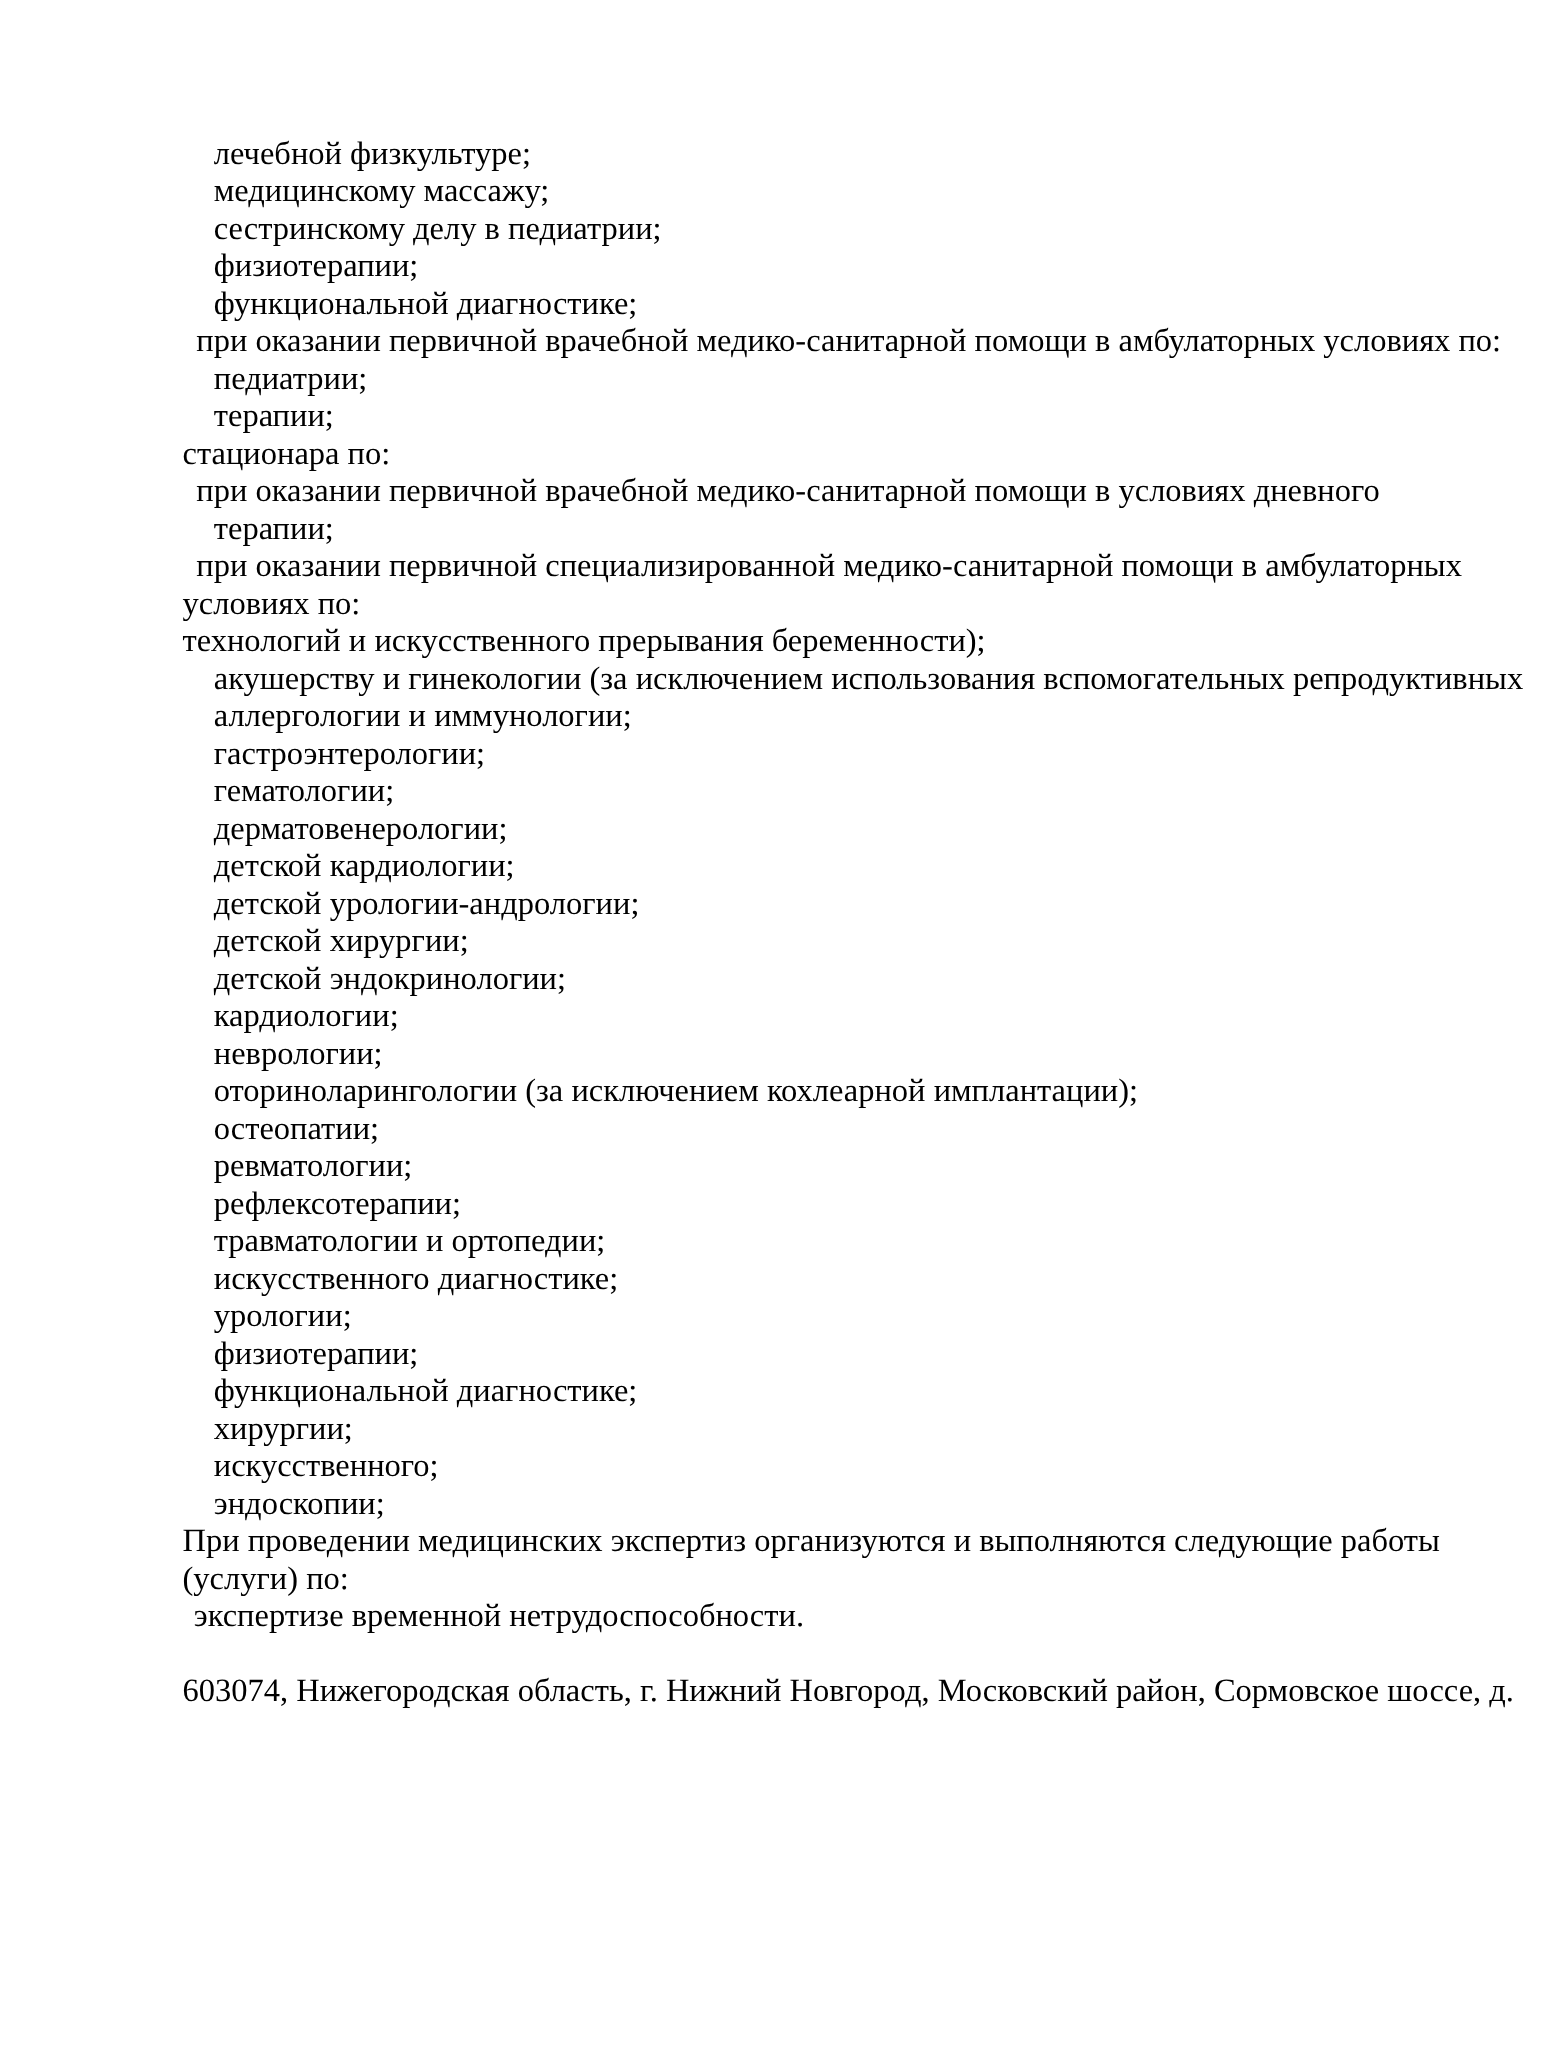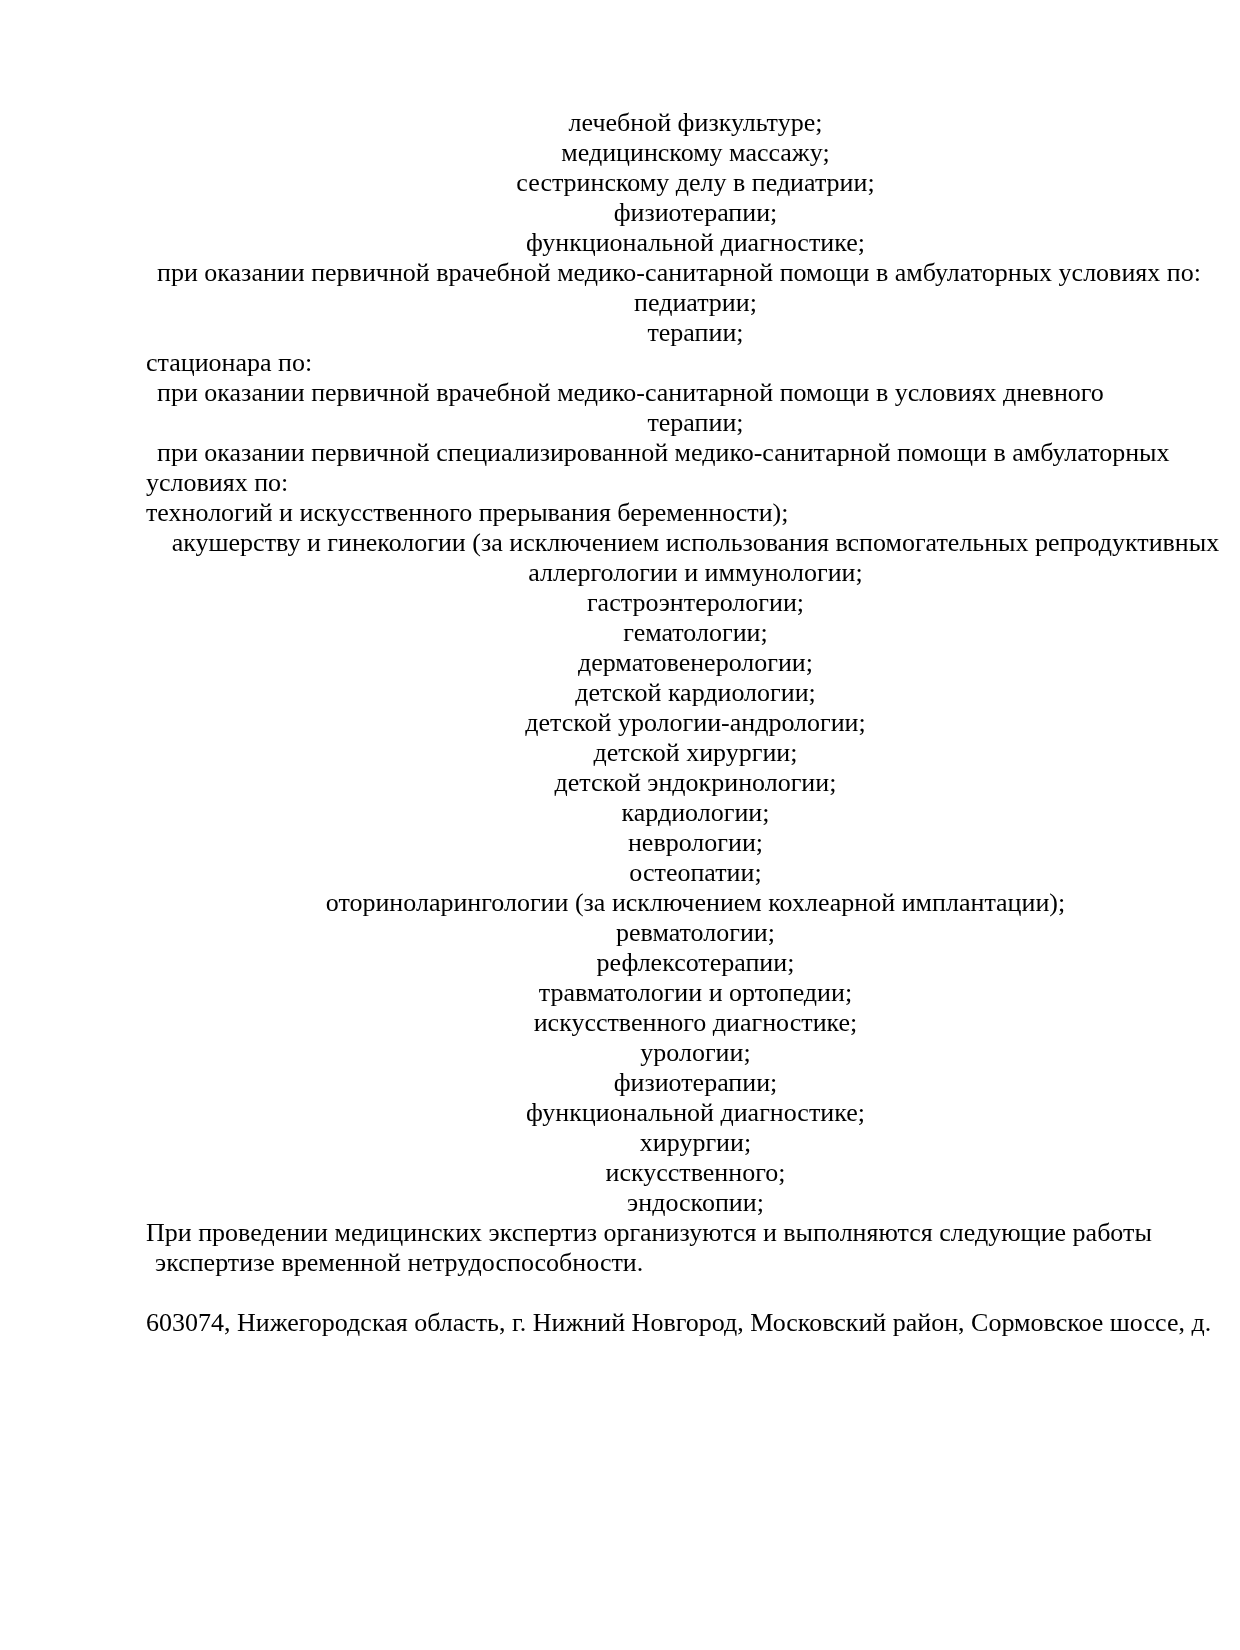--- a/index.html
+++ b/index.html
@@ -24,21 +24,21 @@
     color: #000000;
     font-weight: 400;
   }
   .line {
     height: 30px;
     line-height: 30px;
     white-space: nowrap;
   }
   .indent-flush { padding-left: 0; }
   .indent-hang  { padding-left: 11px; }
-  .indent-item  { padding-left: 25px; text-align: center; }
+  .indent-item  { padding-left: 25px; }
   .indent-sub   { padding-left: 9px; }
   .blank {  }
 </style>
 </head>
 <body>
 
 <div class="page">
   <div class="text-block">
       <div class="line indent-item">лечебной физкультуре;</div>
       <div class="line indent-item">медицинскому массажу;</div>
@@ -58,30 +58,31 @@
       <div class="line indent-item">аллергологии и иммунологии;</div>
       <div class="line indent-item">гастроэнтерологии;</div>
       <div class="line indent-item">гематологии;</div>
       <div class="line indent-item">дерматовенерологии;</div>
       <div class="line indent-item">детской кардиологии;</div>
       <div class="line indent-item">детской урологии-андрологии;</div>
       <div class="line indent-item">детской хирургии;</div>
       <div class="line indent-item">детской эндокринологии;</div>
       <div class="line indent-item">кардиологии;</div>
       <div class="line indent-item">неврологии;</div>
+      <div class="line indent-item">оториноларингологии (за исключением кохлеарной имплантации);</div>
       <div class="line indent-item">остеопатии;</div>
-      <div class="line indent-item">оториноларингологии (за исключением кохлеарной имплантации);</div>
       <div class="line indent-item">ревматологии;</div>
       <div class="line indent-item">рефлексотерапии;</div>
       <div class="line indent-item">травматологии и ортопедии;</div>
       <div class="line indent-item">искусственного диагностике;</div>
       <div class="line indent-item">урологии;</div>
       <div class="line indent-item">физиотерапии;</div>
       <div class="line indent-item">функциональной диагностике;</div>
       <div class="line indent-item">хирургии;</div>
       <div class="line indent-item">искусственного;</div>
       <div class="line indent-item">эндоскопии;</div>
       <div class="line indent-flush">При проведении медицинских экспертиз организуются и выполняются следующие работы</div>
+      <div class="line indent-flush">(услуги) по:</div>
       <div class="line indent-sub">экспертизе временной нетрудоспособности.</div>
       <div class="line indent-flush blank">&nbsp;</div>
       <div class="line indent-flush">603074, Нижегородская область, г. Нижний Новгород, Московский район, Сормовское шоссе, д.</div>
     </div>
 </div>
 
 </body></html>

